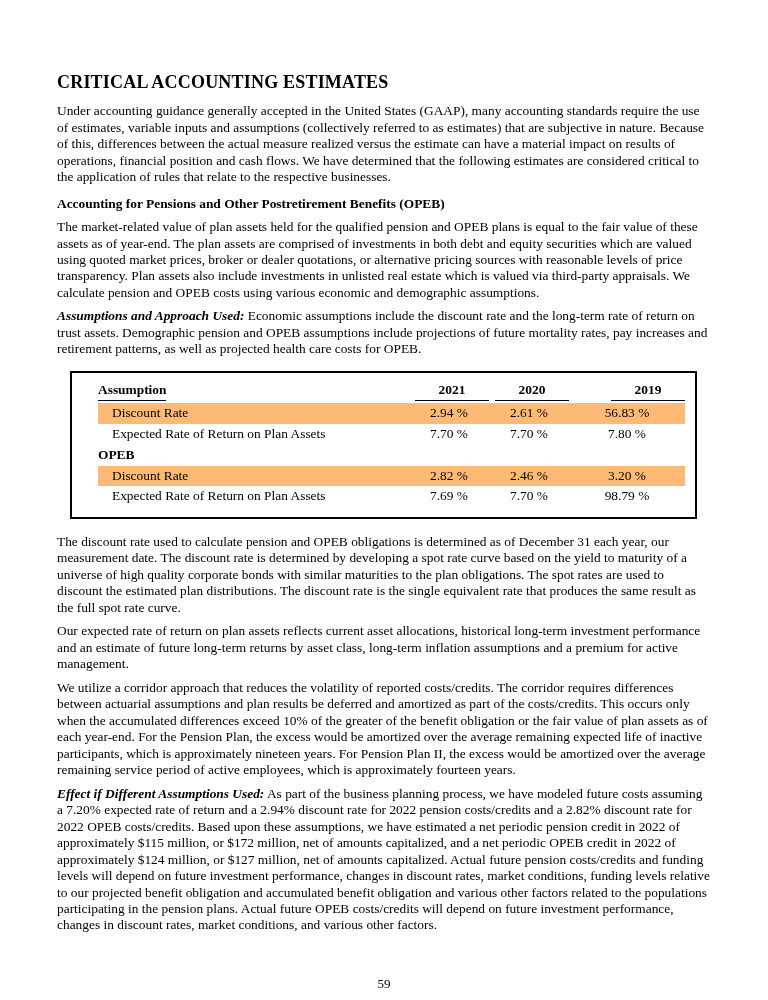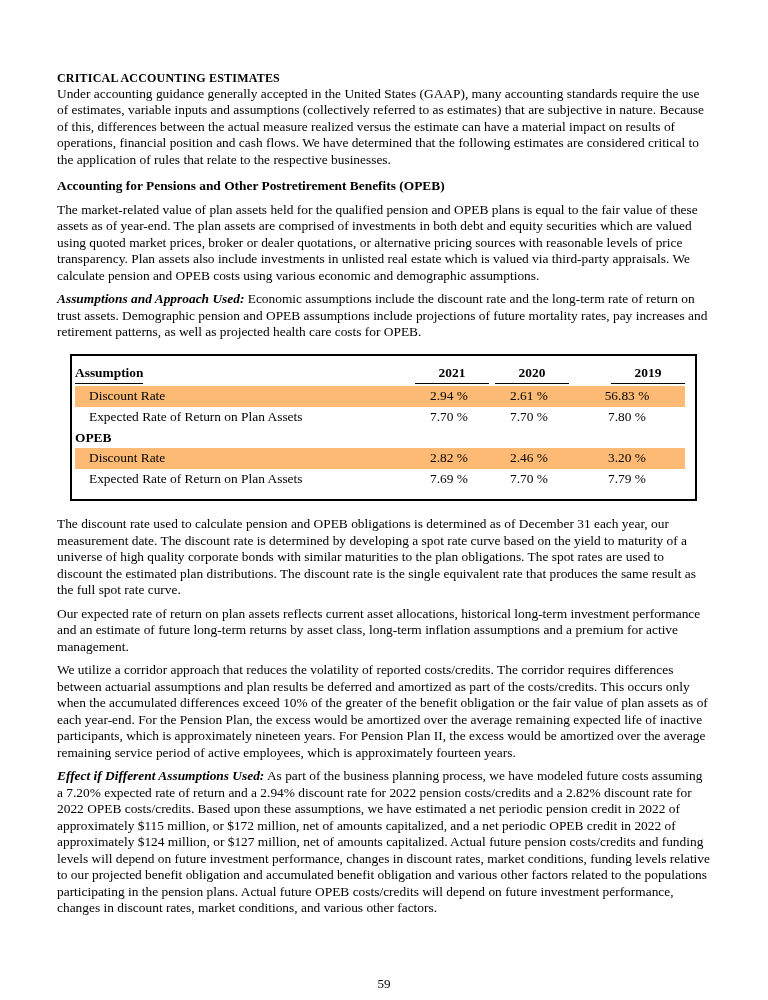--- a/index.html
+++ b/index.html
@@ -9,37 +9,38 @@
     width: 768px;
     height: 1000px;
     overflow: hidden;
     font-family: "Liberation Serif", serif;
     font-size: 13.4px;
     line-height: 1.23;
     color: #000000;
   }
   .page { padding: 71px 57px 0 57px; }
   .doc-title {
-    font-size: 12px;
+    font-size: 18px;
     font-weight: bold;
     letter-spacing: 0.2px;
+    margin-bottom: 10px;
   }
   p { margin-bottom: 7px; }
   .section-heading {
     font-size: 13.4px;
     font-weight: bold;
     margin: 10px 0 7px 0;
   }
   .lead { font-weight: bold; font-style: italic; }
 
   
   .table-wrap {
     margin: 13px 14px 15px 13px;
     border: 2px solid #000000;
-    padding: 7px 10px 10px 3px;
+    padding: 7px 10px 10px 26px;
   }
   table { width: 100%; border-collapse: collapse; font-size: 13.4px; }
   th, td { padding: 2px 0; vertical-align: bottom; }
   th { font-weight: bold; text-align: left; }
   .c-2021 { width: 80px; }
   .c-2020 { width: 80px; }
   .c-2019 { width: 116px; }
   .num { text-align: center; white-space: nowrap; }
   th.num-h { text-align: right; }
   .year-underline {
@@ -112,21 +113,21 @@
         <tr class="data-row shaded">
           <td class="label">Discount Rate</td>
           <td class="num c-2021">2.82 %</td>
           <td class="num c-2020">2.46 %</td>
           <td class="num c-2019">3.20 %</td>
         </tr>
         <tr class="data-row">
           <td class="label">Expected Rate of Return on Plan Assets</td>
           <td class="num c-2021">7.69 %</td>
           <td class="num c-2020">7.70 %</td>
-          <td class="num c-2019">7.79 %</td>
+          <td class="num c-2019">98.79 %</td>
         </tr>
       </tbody>
     </table>
   </div>
 
   <p>The discount rate used to calculate pension and OPEB obligations is determined as of December 31 each year, our measurement date. The discount rate is determined by developing a spot rate curve based on the yield to maturity of a universe of high quality corporate bonds with similar maturities to the plan obligations. The spot rates are used to discount the estimated plan distributions. The discount rate is the single equivalent rate that produces the same result as the full spot rate curve.</p>
 
   <p>Our expected rate of return on plan assets reflects current asset allocations, historical long-term investment performance and an estimate of future long-term returns by asset class, long-term inflation assumptions and a premium for active management.</p>
 
   <p>We utilize a corridor approach that reduces the volatility of reported costs/credits. The corridor requires differences between actuarial assumptions and plan results be deferred and amortized as part of the costs/credits. This occurs only when the accumulated differences exceed 10% of the greater of the benefit obligation or the fair value of plan assets as of each year-end. For the Pension Plan, the excess would be amortized over the average remaining expected life of inactive participants, which is approximately nineteen years. For Pension Plan II, the excess would be amortized over the average remaining service period of active employees, which is approximately fourteen years.</p>

